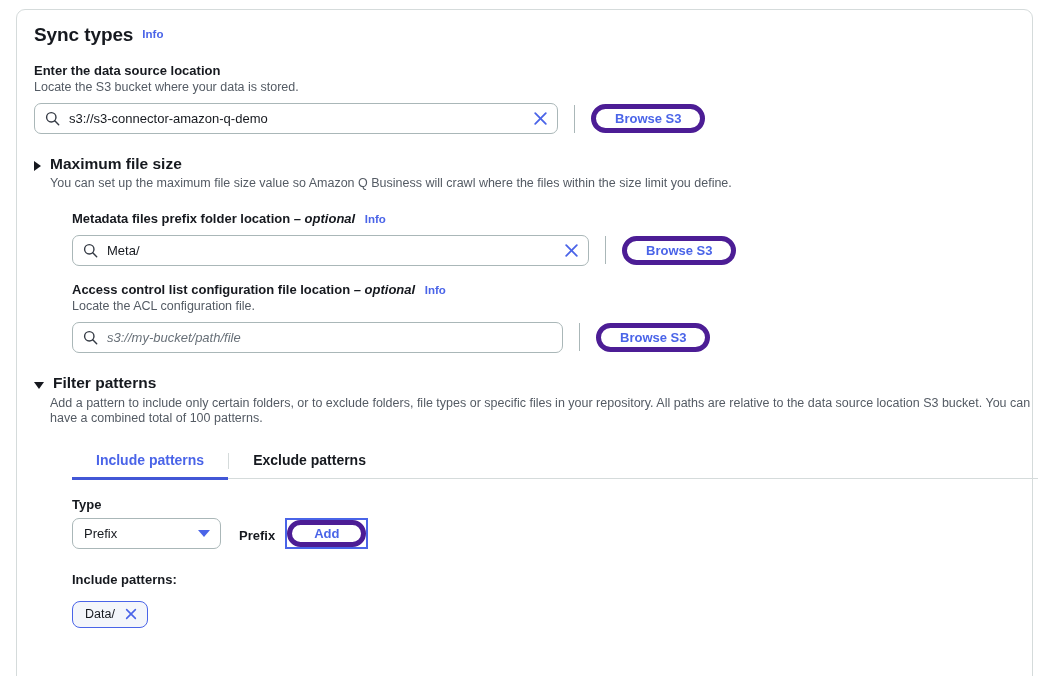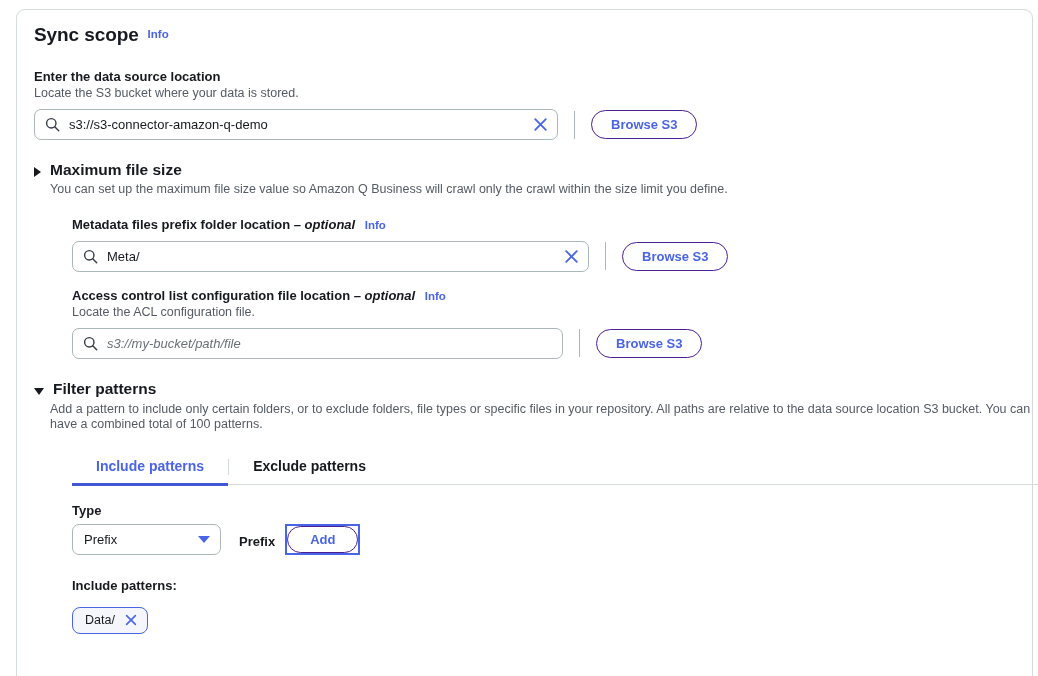--- a/index.html
+++ b/index.html
@@ -139,21 +139,21 @@
   .divider-v {
     width: 1px;
     height: 28px;
     background: #aab7b8;
     margin: 0 16px;
     flex: none;
   }
   .btn-pill {
     height: 29px;
     padding: 0 19px;
-    border: 1px solid #4c1d95;
+    border: 5px solid #4c1d95;
     border-radius: 15px;
     background: #fff;
     color: #4a64e8;
     font-size: 13px;
     font-weight: bold;
     font-family: "Liberation Sans", sans-serif;
     cursor: pointer;
     line-height: 1;
     white-space: nowrap;
   }
@@ -247,24 +247,24 @@
   }
 </style>
 </head>
 <body>
 
 <div class="page">
   <div class="card">
     <div class="card-inner">
 
       <div style="height:30px;">
-        <span class="h1">Sync scope</span><a class="info-link">Info</a>
-      </div>
-
-      <div style="margin-top:15px;">
+        <span class="h1">Sync types</span><a class="info-link">Info</a>
+      </div>
+
+      <div style="margin-top:9px;">
         <div class="field-label">Enter the data source location</div>
         <div class="field-desc">Locate the S3 bucket where your data is stored.</div>
 
         <div class="input-row" style="margin-top:9px;">
           <div class="search-input" style="width:524px;">
             <span class="ico-search">
               <svg width="15" height="15" viewBox="0 0 16 16" fill="none">
                 <circle cx="6.7" cy="6.7" r="5" stroke="#343a44" stroke-width="1.5"></circle>
                 <line x1="10.4" y1="10.4" x2="14.6" y2="14.6" stroke="#343a44" stroke-width="1.5" stroke-linecap="round"></line>
               </svg>
@@ -280,21 +280,21 @@
           <div class="divider-v"></div>
           <button class="btn-pill">Browse S3</button>
         </div>
       </div>
 
       <div style="margin-top:21px;">
         <div class="expander">
           <span class="tri right"></span>
           <span class="section-head">Maximum file size</span>
         </div>
-        <div class="section-desc" style="margin-left:16px;margin-top:3px;">You can set up the maximum file size value so Amazon Q Business will crawl only the crawl within the size limit you define.</div>
+        <div class="section-desc" style="margin-left:16px;margin-top:3px;">You can set up the maximum file size value so Amazon Q Business will crawl where the files within the size limit you define.</div>
       </div>
 
       <div style="margin-top:19px;">
 
         <div style="margin-left:38px;margin-top:17px;">
           <div class="field-label">
             <span>Metadata files prefix folder location</span>
             <span class="optional">– optional</span>
             <a class="info-link" style="vertical-align:0;margin-left:6px;">Info</a>
           </div>

